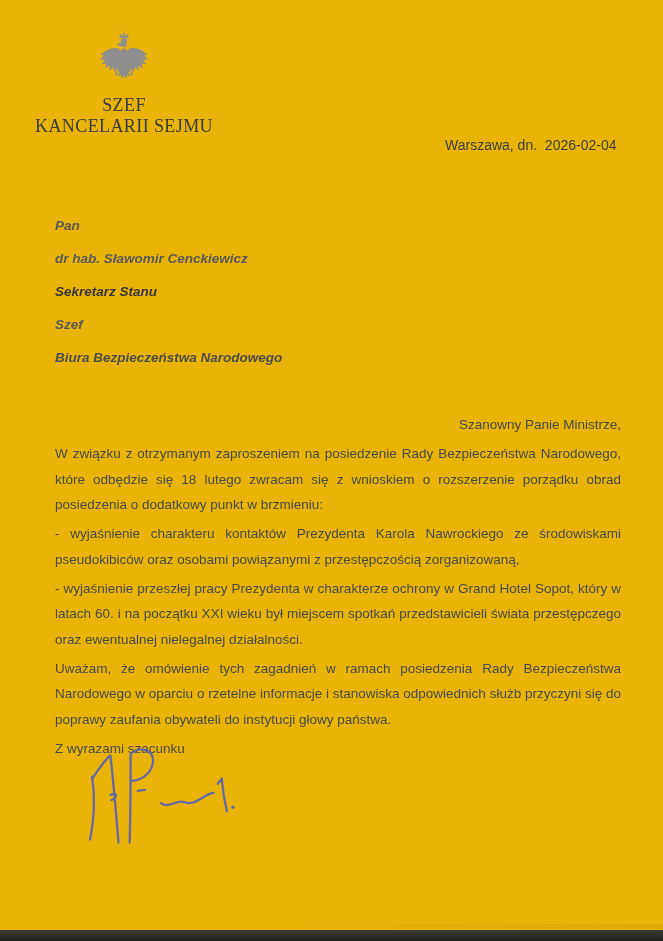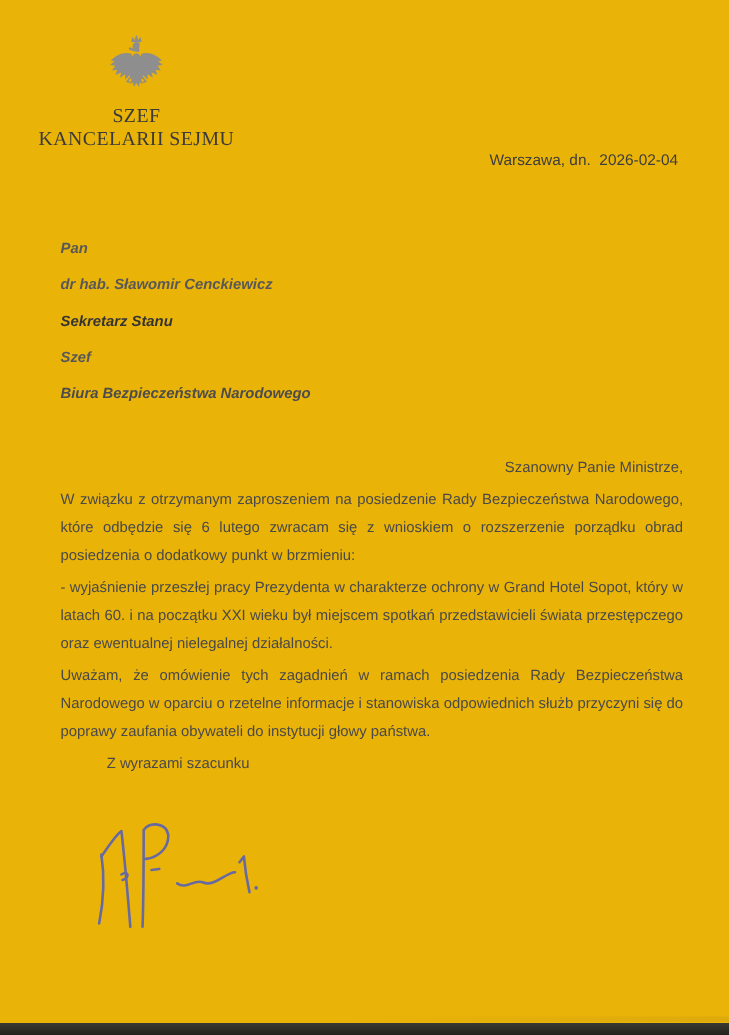--- a/index.html
+++ b/index.html
@@ -63,21 +63,21 @@
     width: 566px;
     font-size: 13.5px;
     line-height: 25.5px;
     color: #494949;
   }
   .body-text p {
     margin: 0 0 3.5px 0;
     text-align: justify;
   }
   .body-text p.salutation { text-align: right; }
-  .body-text p.closing { text-align: left; margin-top: 0; margin-left: 42px; }
+  .body-text p.closing { text-align: left; margin-top: 0; }
   
   .signature {
     position: absolute;
     left: 80px;
     top: 746px;
     width: 162px;
     height: 102px;
   }
   
   .scan-smudge {
@@ -130,21 +130,22 @@
   <div class="recipient">
     <div>Pan</div>
     <div>dr hab. Sławomir Cenckiewicz</div>
     <div class="line-strong">Sekretarz Stanu</div>
     <div>Szef</div>
     <div class="line-medium">Biura Bezpieczeństwa Narodowego</div>
   </div>
 
   <div class="body-text">
     <p class="salutation">Szanowny Panie Ministrze,</p>
-    <p>W związku z otrzymanym zaproszeniem na posiedzenie Rady Bezpieczeństwa Narodowego, które odbędzie się 6 lutego zwracam się z wnioskiem o rozszerzenie porządku obrad posiedzenia o dodatkowy punkt w brzmieniu:</p>
+    <p>W związku z otrzymanym zaproszeniem na posiedzenie Rady Bezpieczeństwa Narodowego, które odbędzie się 18 lutego zwracam się z wnioskiem o rozszerzenie porządku obrad posiedzenia o dodatkowy punkt w brzmieniu:</p>
+    <p>- wyjaśnienie charakteru kontaktów Prezydenta Karola Nawrockiego ze środowiskami pseudokibiców oraz osobami powiązanymi z przestępczością zorganizowaną,</p>
     <p>- wyjaśnienie przeszłej pracy Prezydenta w charakterze ochrony w Grand Hotel Sopot, który w latach 60. i na początku XXI wieku był miejscem spotkań przedstawicieli świata przestępczego oraz ewentualnej nielegalnej działalności.</p>
     <p>Uważam, że omówienie tych zagadnień w ramach posiedzenia Rady Bezpieczeństwa Narodowego w oparciu o rzetelne informacje i stanowiska odpowiednich służb przyczyni się do poprawy zaufania obywateli do instytucji głowy państwa.</p>
     <p class="closing">Z wyrazami szacunku</p>
   </div>
 
   <svg class="signature" viewBox="0 0 160 100" aria-hidden="true">
     <g fill="none" stroke="#5c63b0" stroke-width="2.3" stroke-linecap="round" stroke-linejoin="round" opacity="0.92">
 
       <path d="M12,30 C15,50 14,72 10,92"></path>
 

